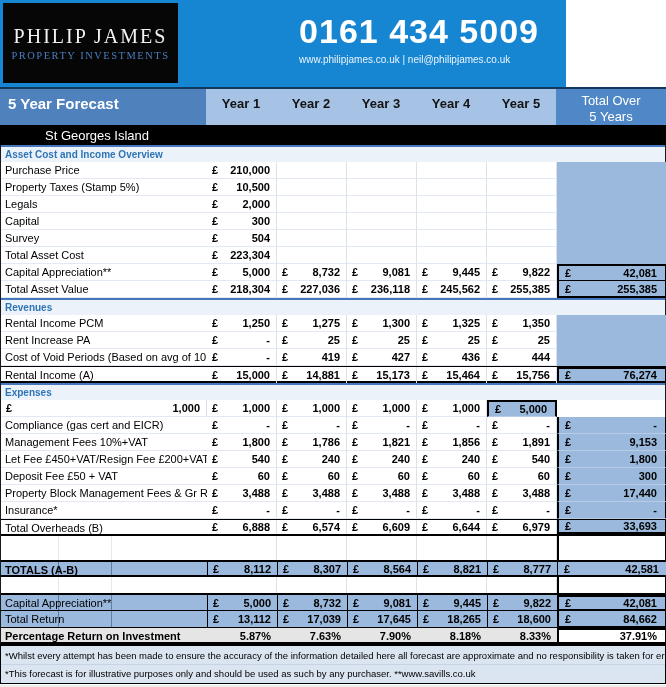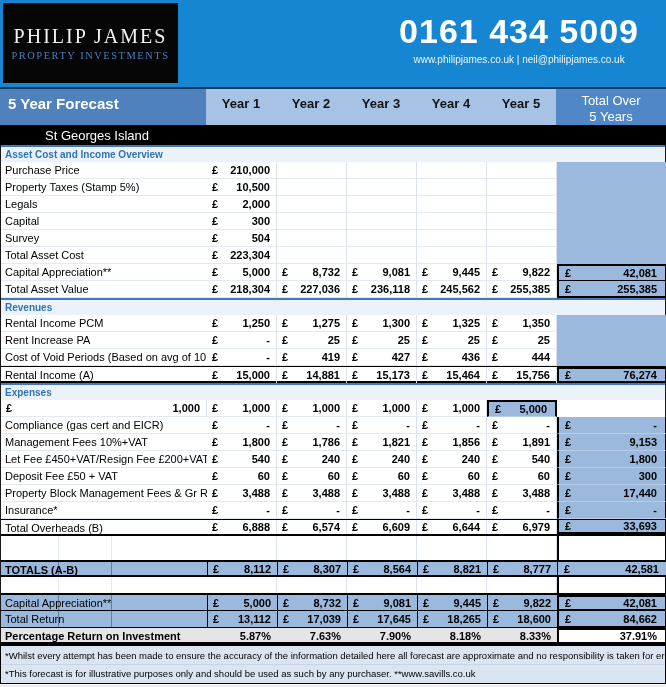--- a/index.html
+++ b/index.html
@@ -1,28 +1,28 @@
 <!DOCTYPE html>
 <html><head>
 <meta charset="utf-8">
 <style>
   * { margin:0; padding:0; box-sizing:border-box; }
   body { background:#ffffff; font-family:"Liberation Sans", sans-serif; }
   .sheet { position:relative; width:666px; height:687px; background:#fff; overflow:hidden;
            border-bottom:2px solid #ececec; }
 
   
-  .banner { position:relative; width:666px; height:87px; background:#1786d2; }
+  .banner { position:relative; width:566px; height:87px; background:#1786d2; }
   .logo-box { position:absolute; left:3px; top:3px; width:175px; height:80px; background:#060606;
               display:flex; flex-direction:column; align-items:center; justify-content:center; }
   .logo-main { font-family:"Liberation Serif", serif; color:#f2f2f2; font-size:20px;
                letter-spacing:2px; white-space:nowrap; }
   .logo-sub  { font-family:"Liberation Serif", serif; color:#4a7ec0; font-size:10.5px;
                letter-spacing:1.5px; margin-top:2px; white-space:nowrap; }
-  .contact-block { position:absolute; right:0; top:0; height:87px; padding:13px 27px 0 0; text-align:center; }
+  .contact-block { position:absolute; right:0; top:0; height:87px; padding:13px 27px 0 0; text-align:left; }
   .phone { color:#fff; font-size:34px; font-weight:bold; letter-spacing:1px; line-height:36px; }
   .webline { color:#eaf4fc; font-size:10px; margin-top:5px; }
 
   
   .cols { display:grid; grid-template-columns:206px 70px 70px 70px 70px 70px 110px; }
 
   
   .thead { height:38px; border-top:2px solid #14375e; }
   .th-title { background:#4f81bd; color:#fff; font-size:15px; font-weight:bold; padding:6px 0 0 8px; }
   .th-year  { background:#a6c2e4; color:#141414; font-size:13px; font-weight:bold;

